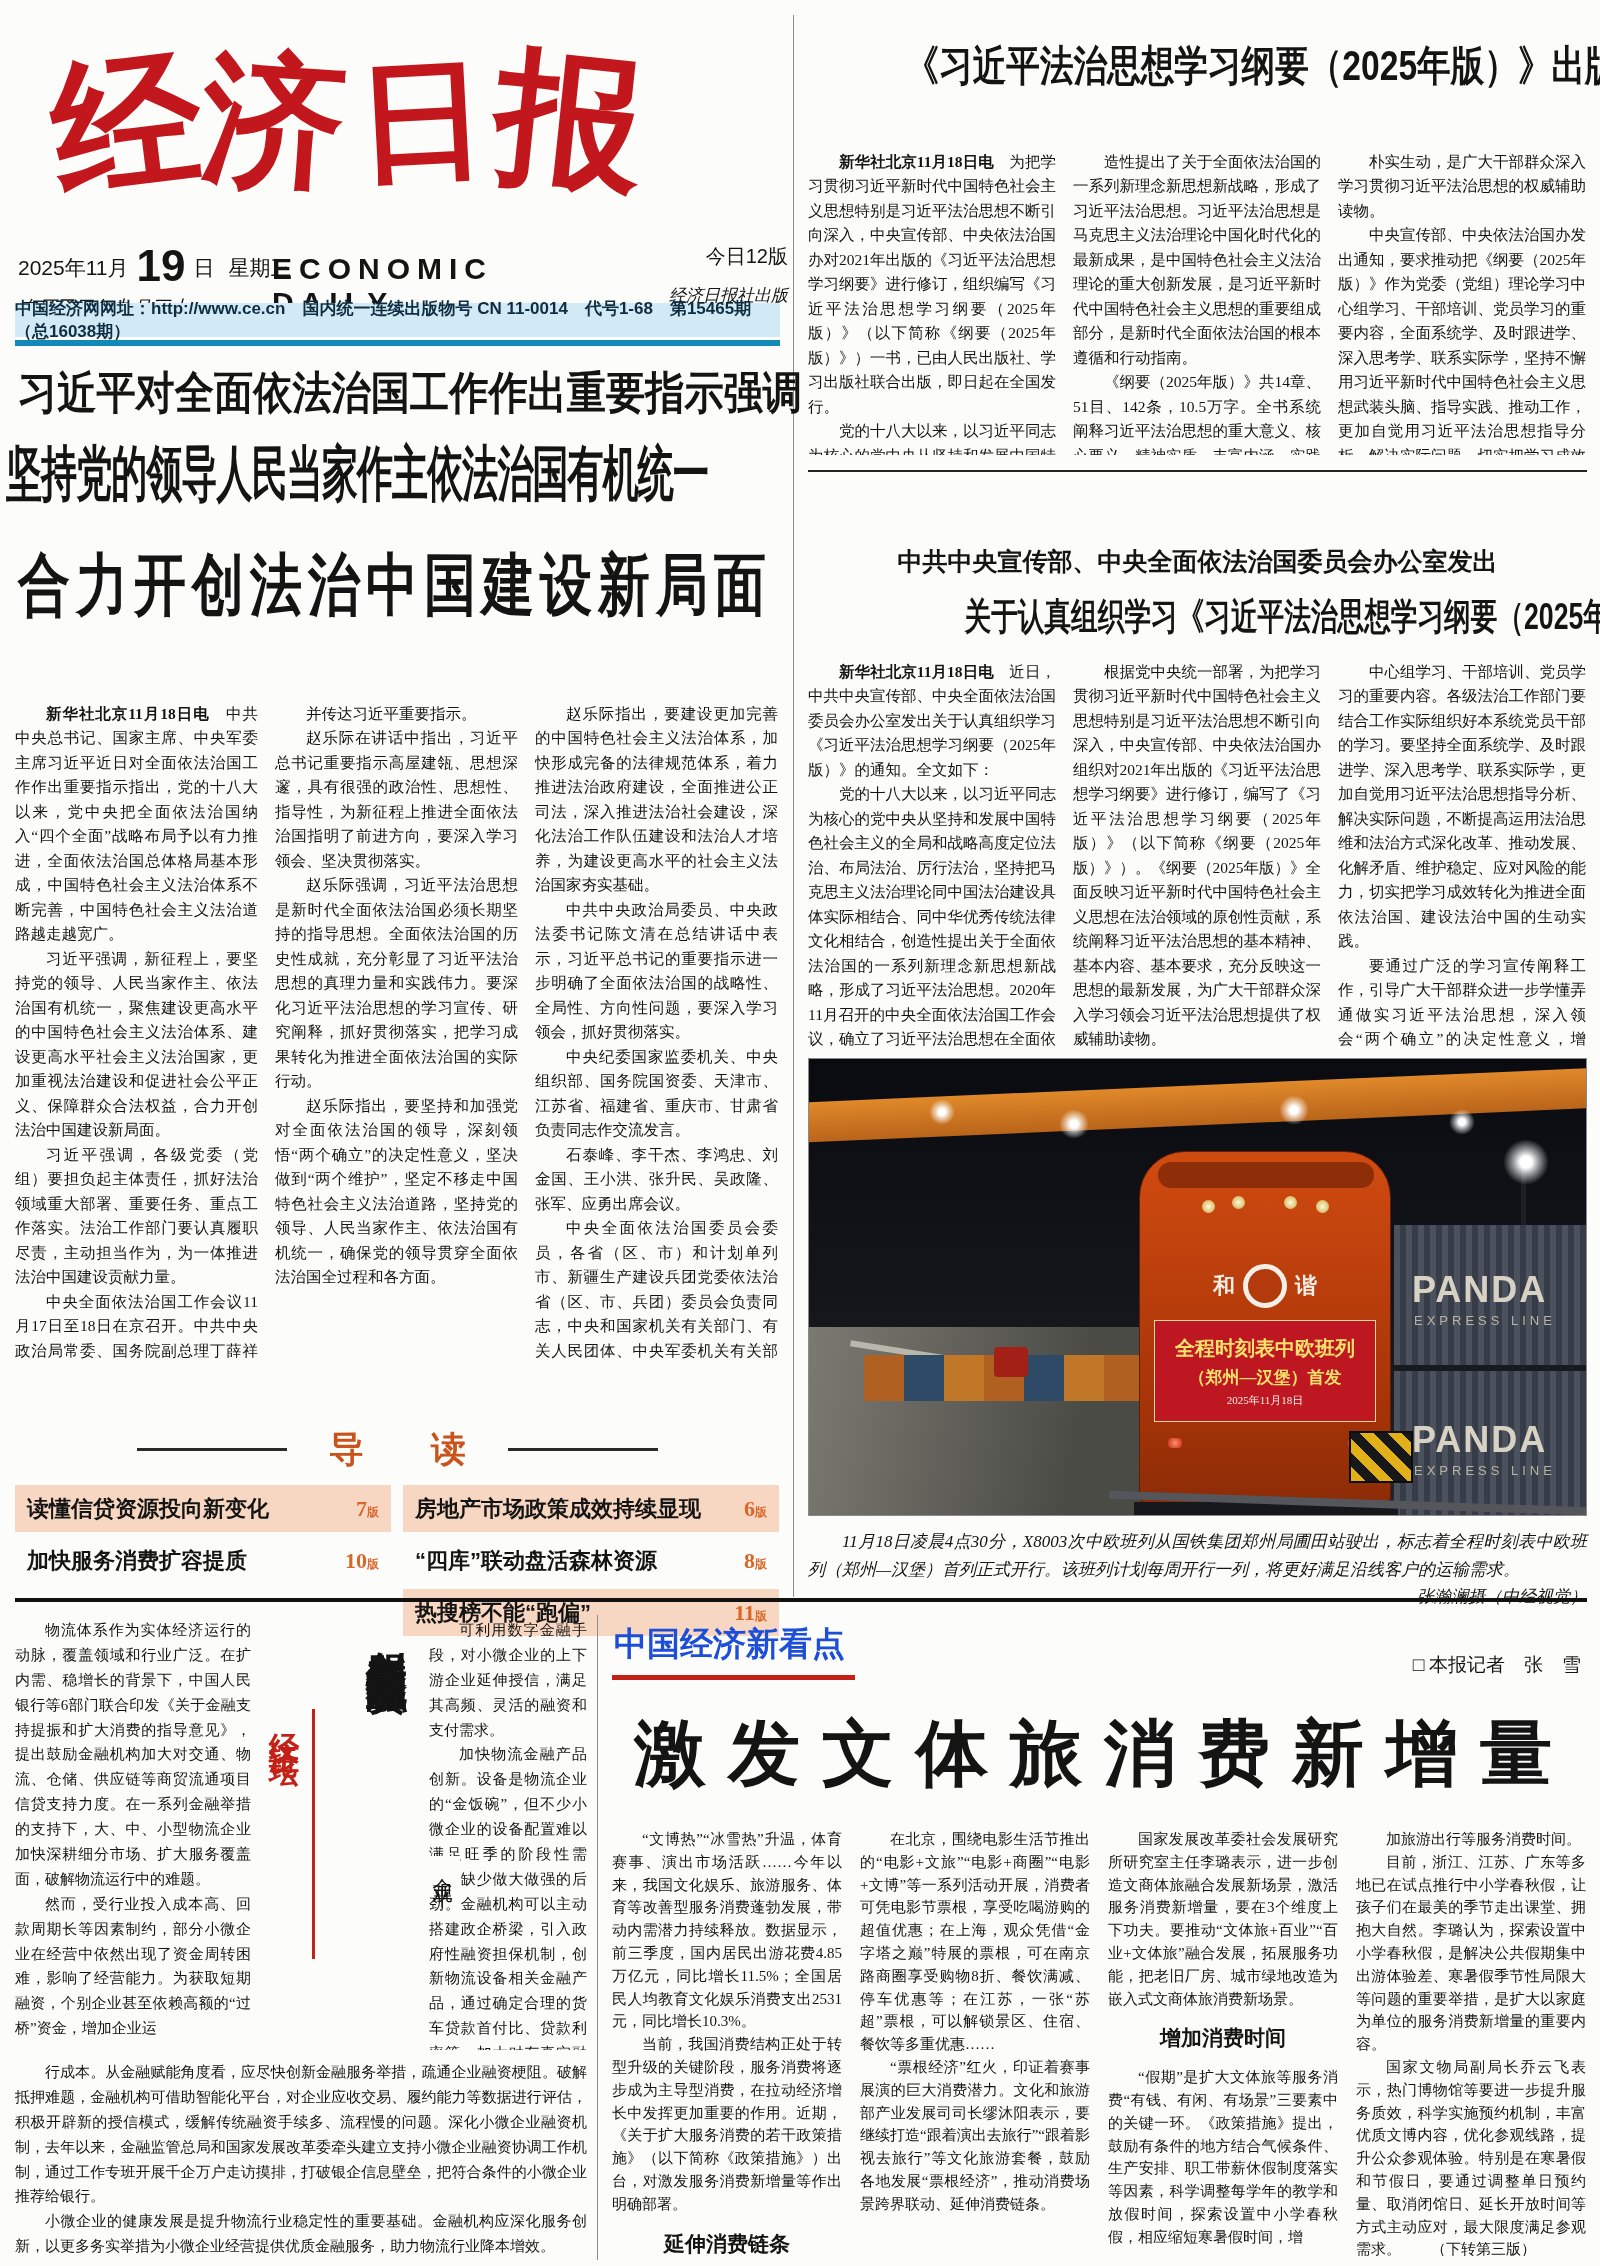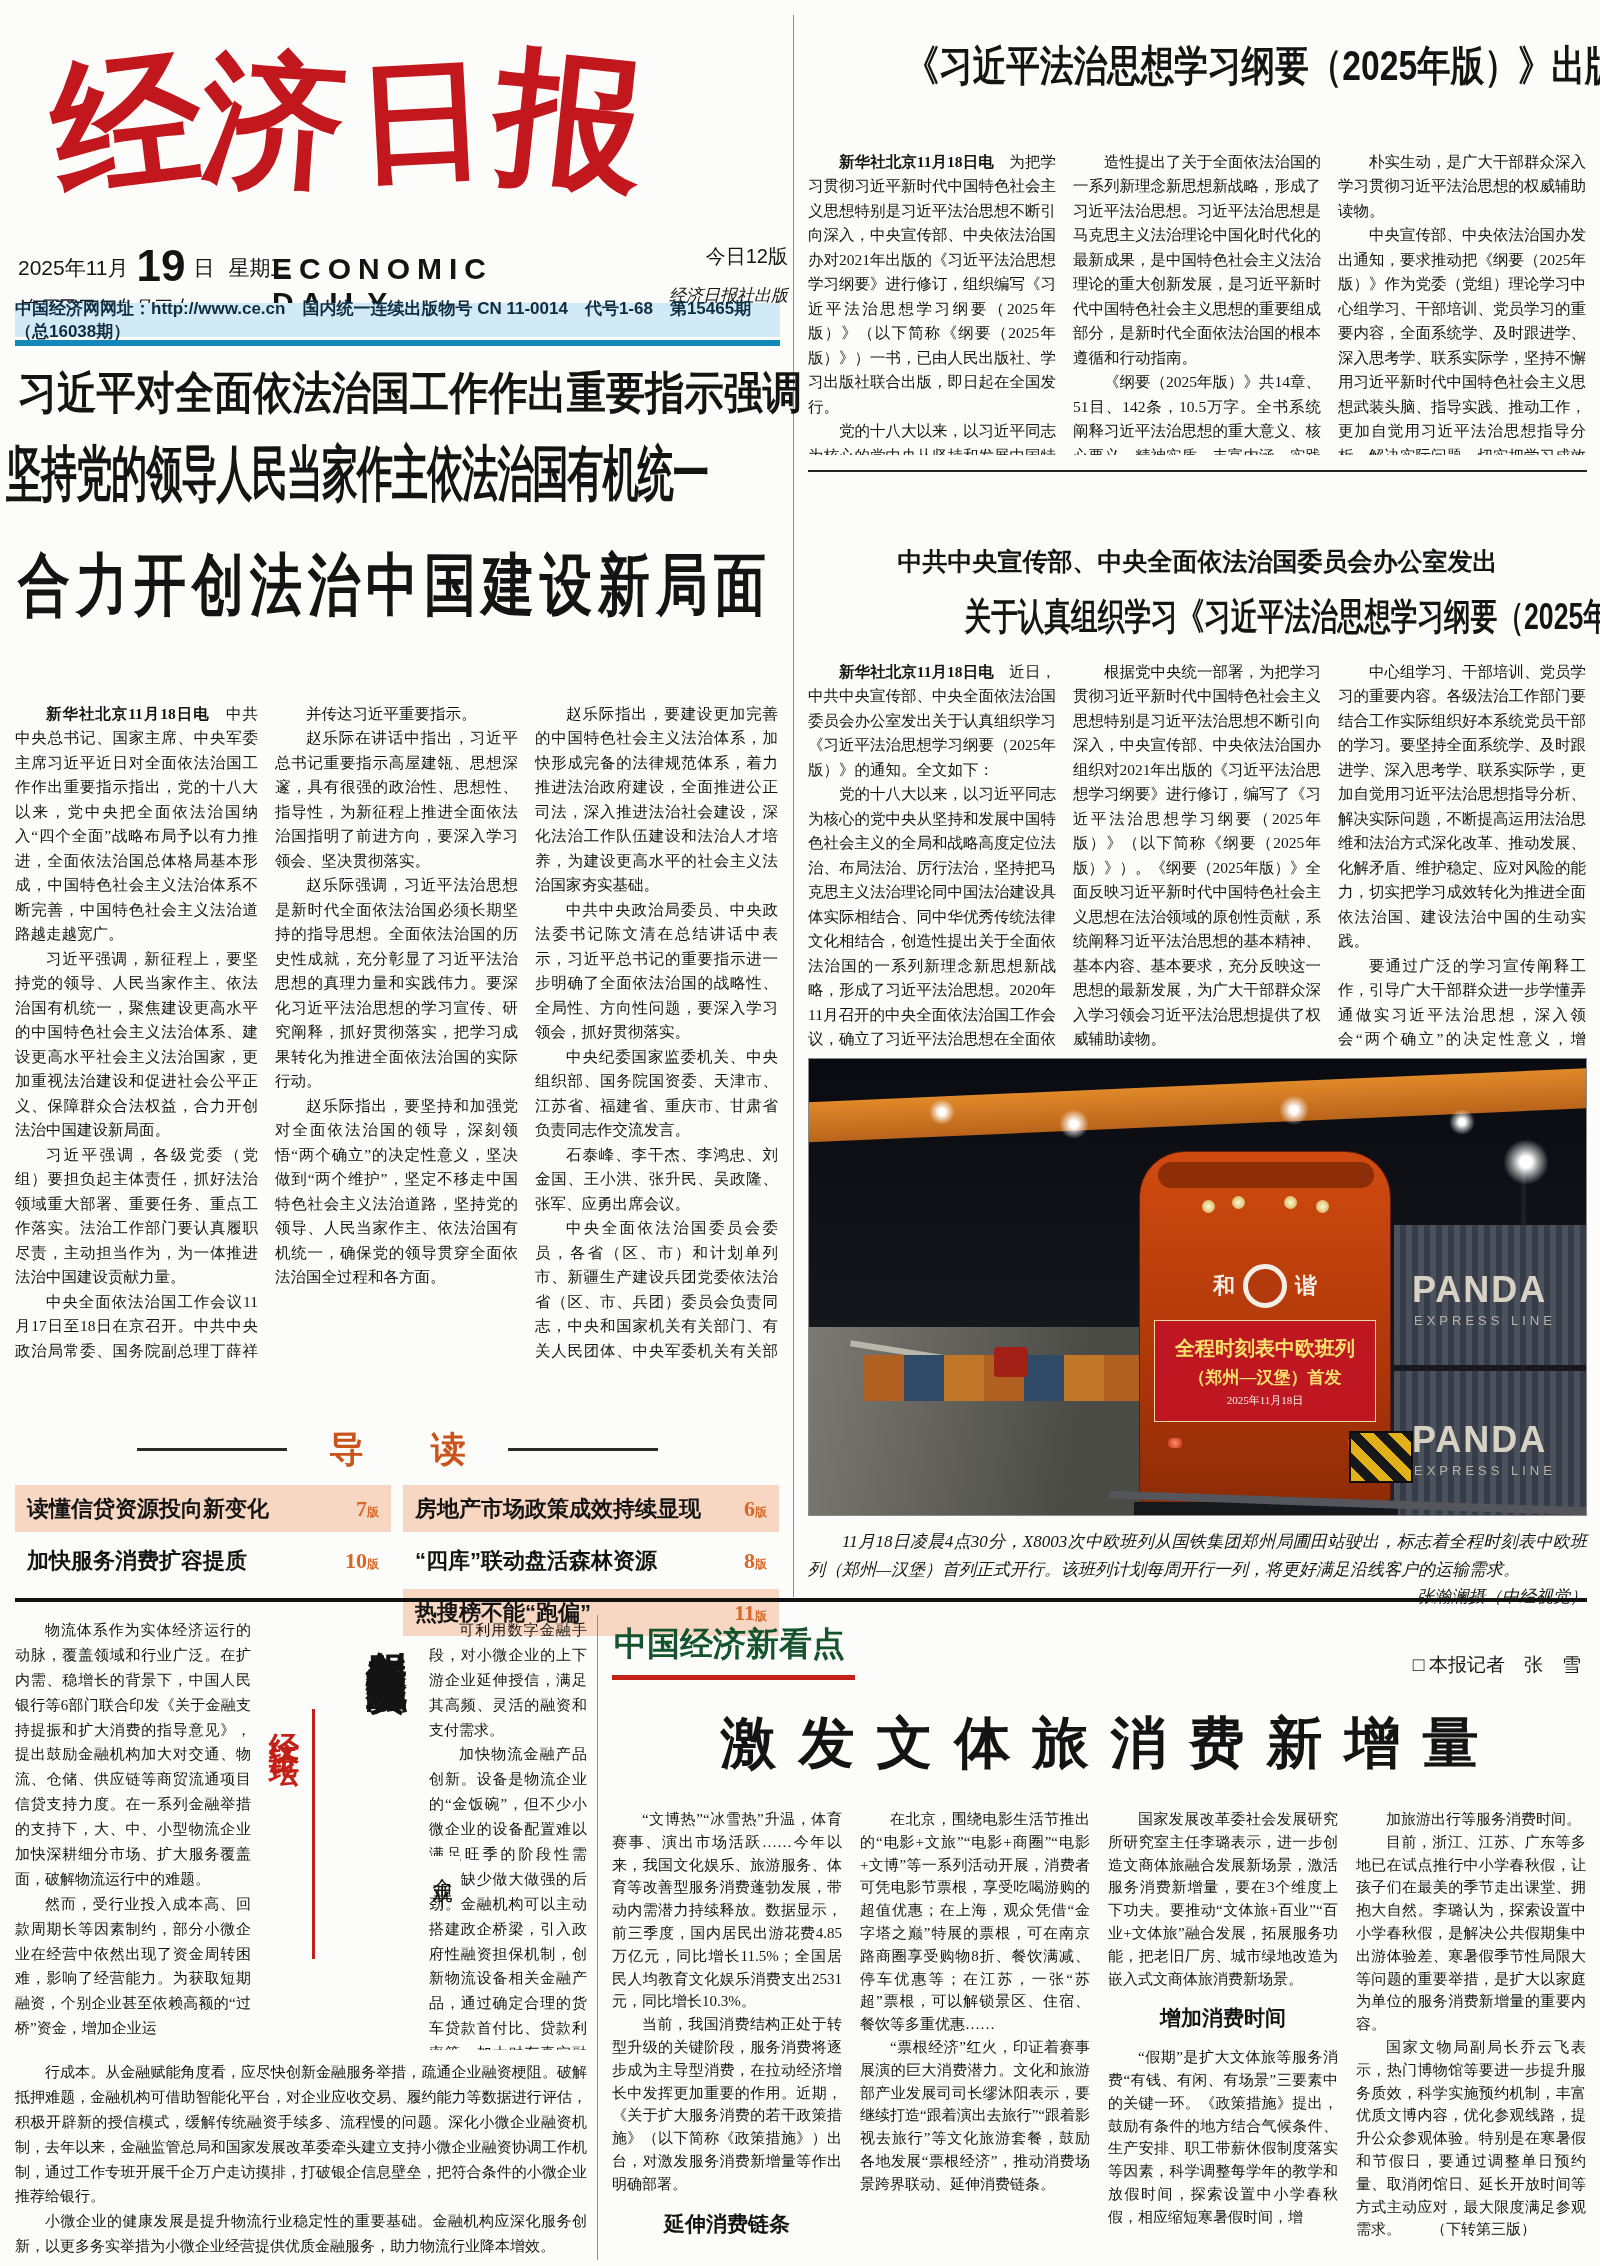--- a/index.html
+++ b/index.html
@@ -111,24 +111,24 @@
   #forum-label{width:54px;margin-left:10px;writing-mode:vertical-rl;text-orientation:upright;font-size:30px;font-weight:900;
                color:#c32017;letter-spacing:8px;border-right:3px solid #c32017;padding-right:8px;height:250px;font-family:"Liberation Sans",sans-serif;}
   #forum-headline{width:86px;margin-left:14px;writing-mode:vertical-rl;text-orientation:upright;font-size:41px;font-weight:900;
                   letter-spacing:2px;height:430px;font-family:"Liberation Sans",sans-serif;}
   #forum-colB{position:relative;width:158px;margin-left:14px;height:432px;}
   #forum-by{position:absolute;left:-2px;top:238px;background:#fcfcfa;writing-mode:vertical-rl;text-orientation:upright;
             font-size:20px;letter-spacing:6px;padding:6px 3px;}
   #forum-bottom{margin-top:10px;height:196px;}
   
   #look{left:612px;top:1618px;width:975px;height:640px;}
-  #look-label{display:inline-block;font-size:33px;font-weight:900;color:#14532d;border-bottom:5px solid #c32017;
+  #look-label{display:inline-block;font-size:33px;font-weight:900;color:#1d4ed8;border-bottom:5px solid #c32017;
               padding:4px 10px 8px 2px;font-family:"Liberation Sans",sans-serif;}
   #look-by{position:absolute;right:6px;top:34px;font-size:19px;}
-  #look-head{margin-top:26px;text-align:center;font-size:56px;font-weight:900;letter-spacing:22px;text-indent:22px;
+  #look-head{margin-top:26px;font-size:72px;font-weight:900;letter-spacing:22px;text-indent:22px;
              font-family:"Liberation Serif",serif;}
   #look-cols{display:flex;gap:18px;margin-top:26px;}
   #look-cols .bcol{width:230px;height:428px;font-size:15px;line-height:1.52;}
   .colsub{text-align:center;font-size:21px;font-weight:800;margin:12px 0;font-family:"Liberation Sans",sans-serif;}
   .headfont{font-family:"Liberation Sans","DejaVu Sans",sans-serif;}
 </style>
 </head>
 <body>
 
 <div id="page" data-name="newspaper-front-page">

